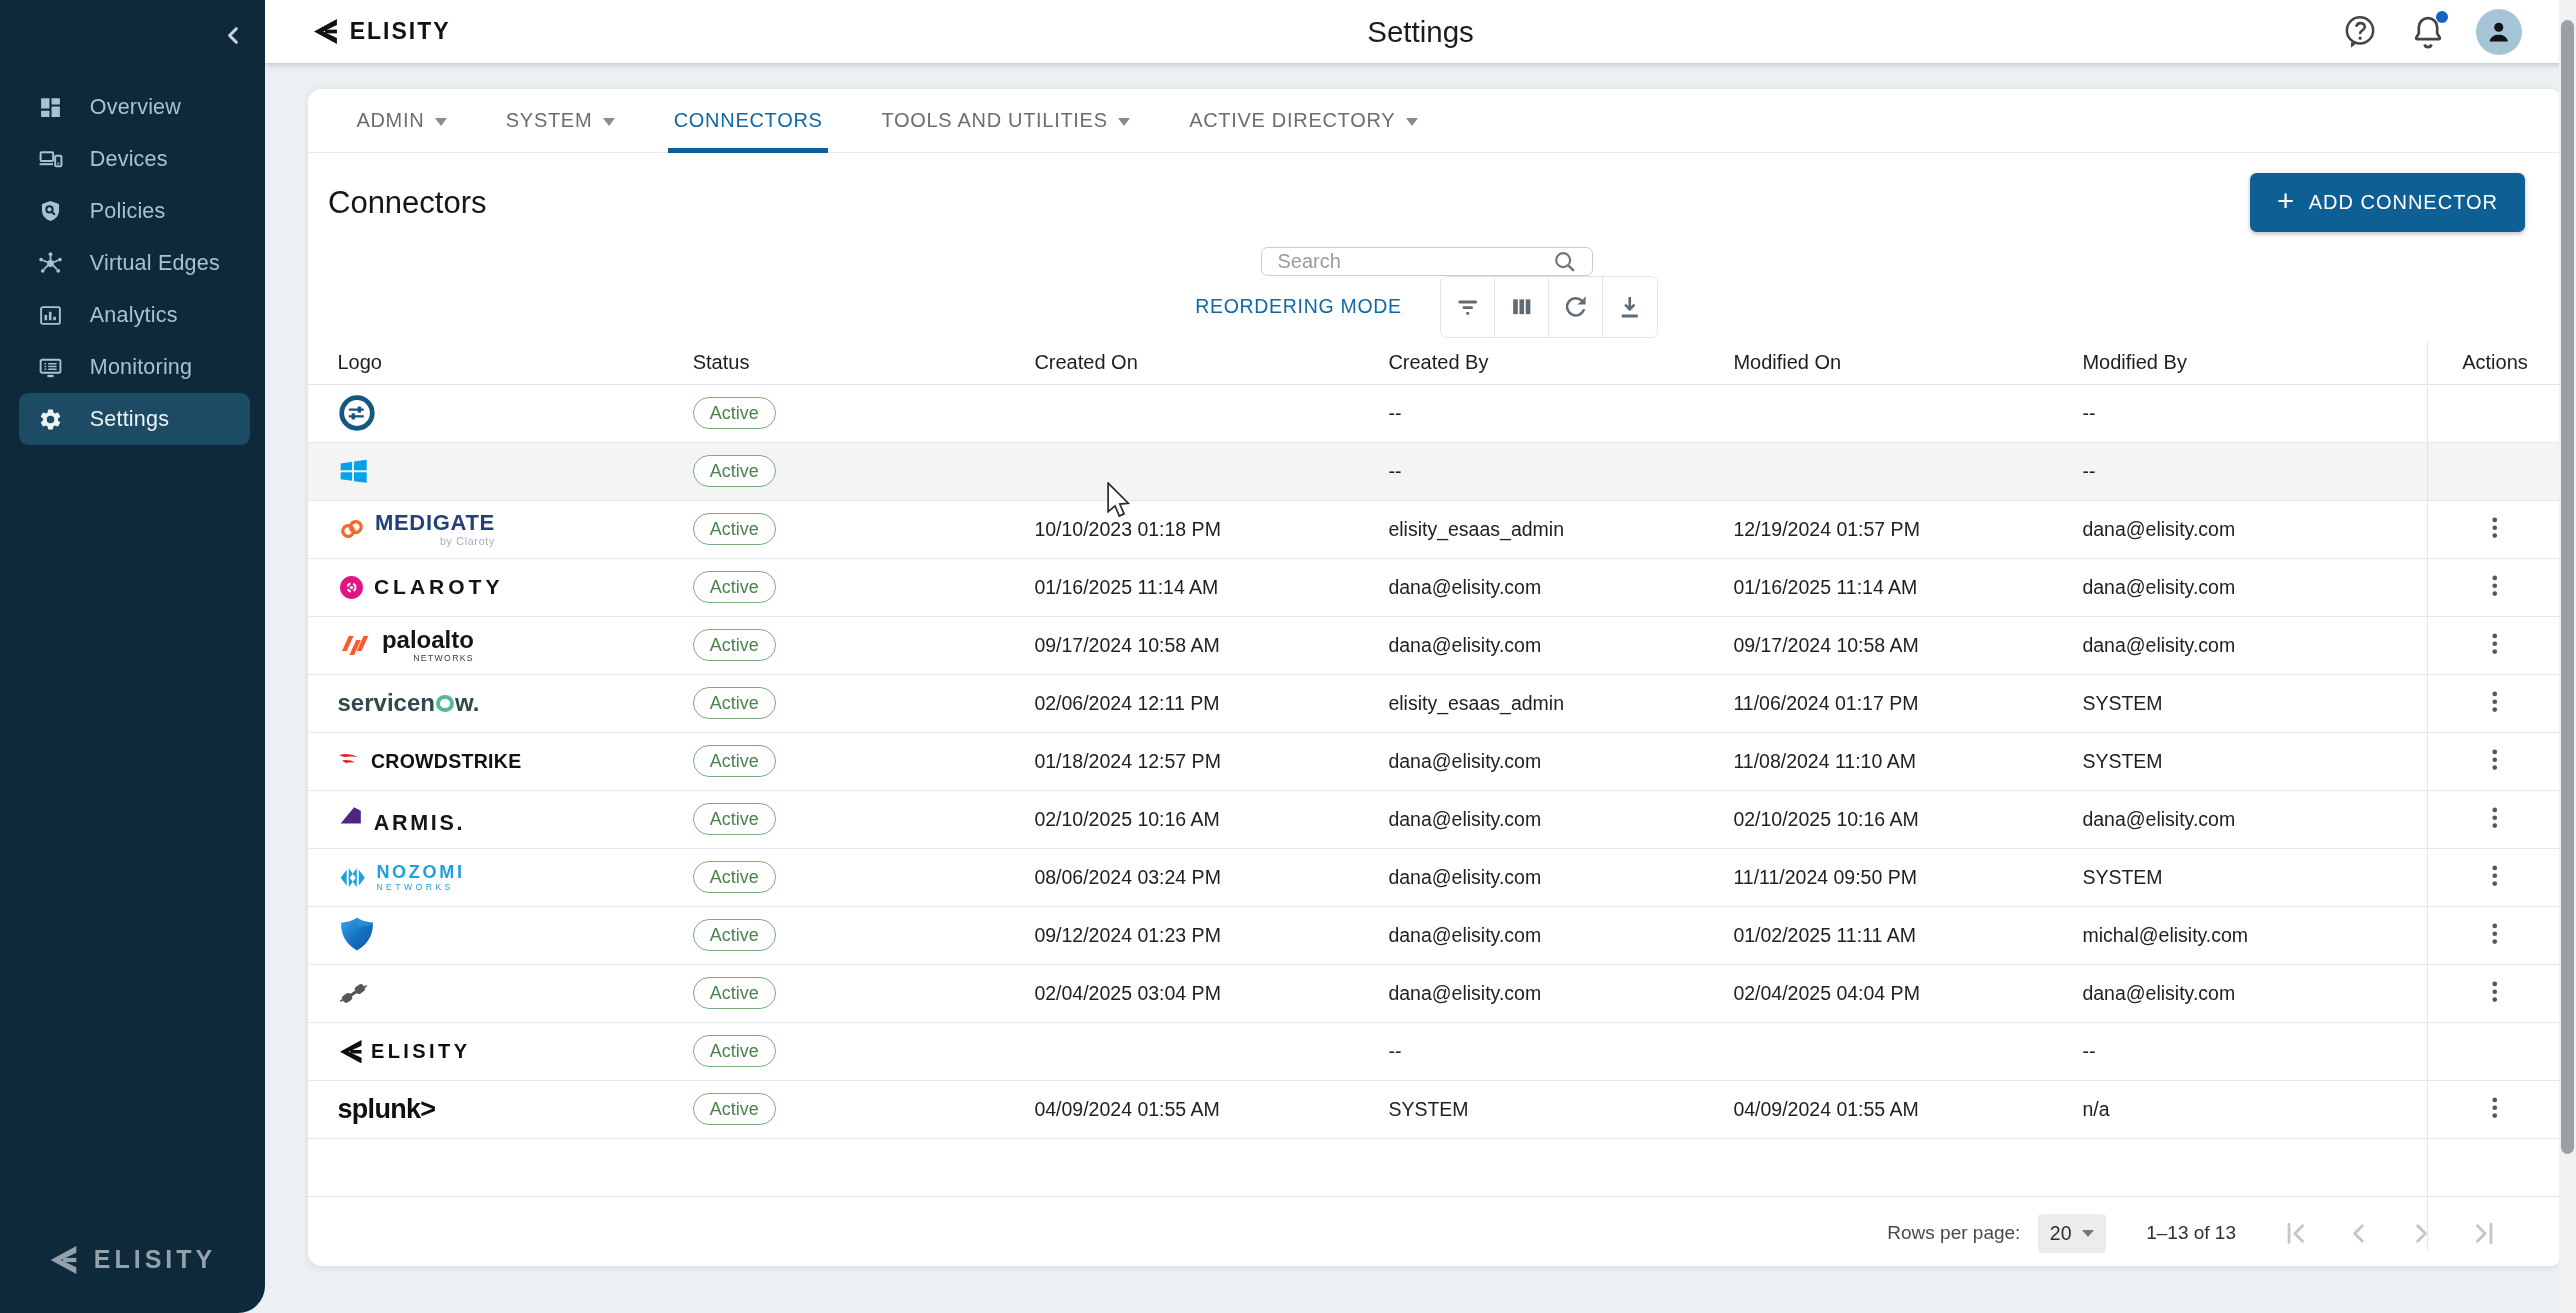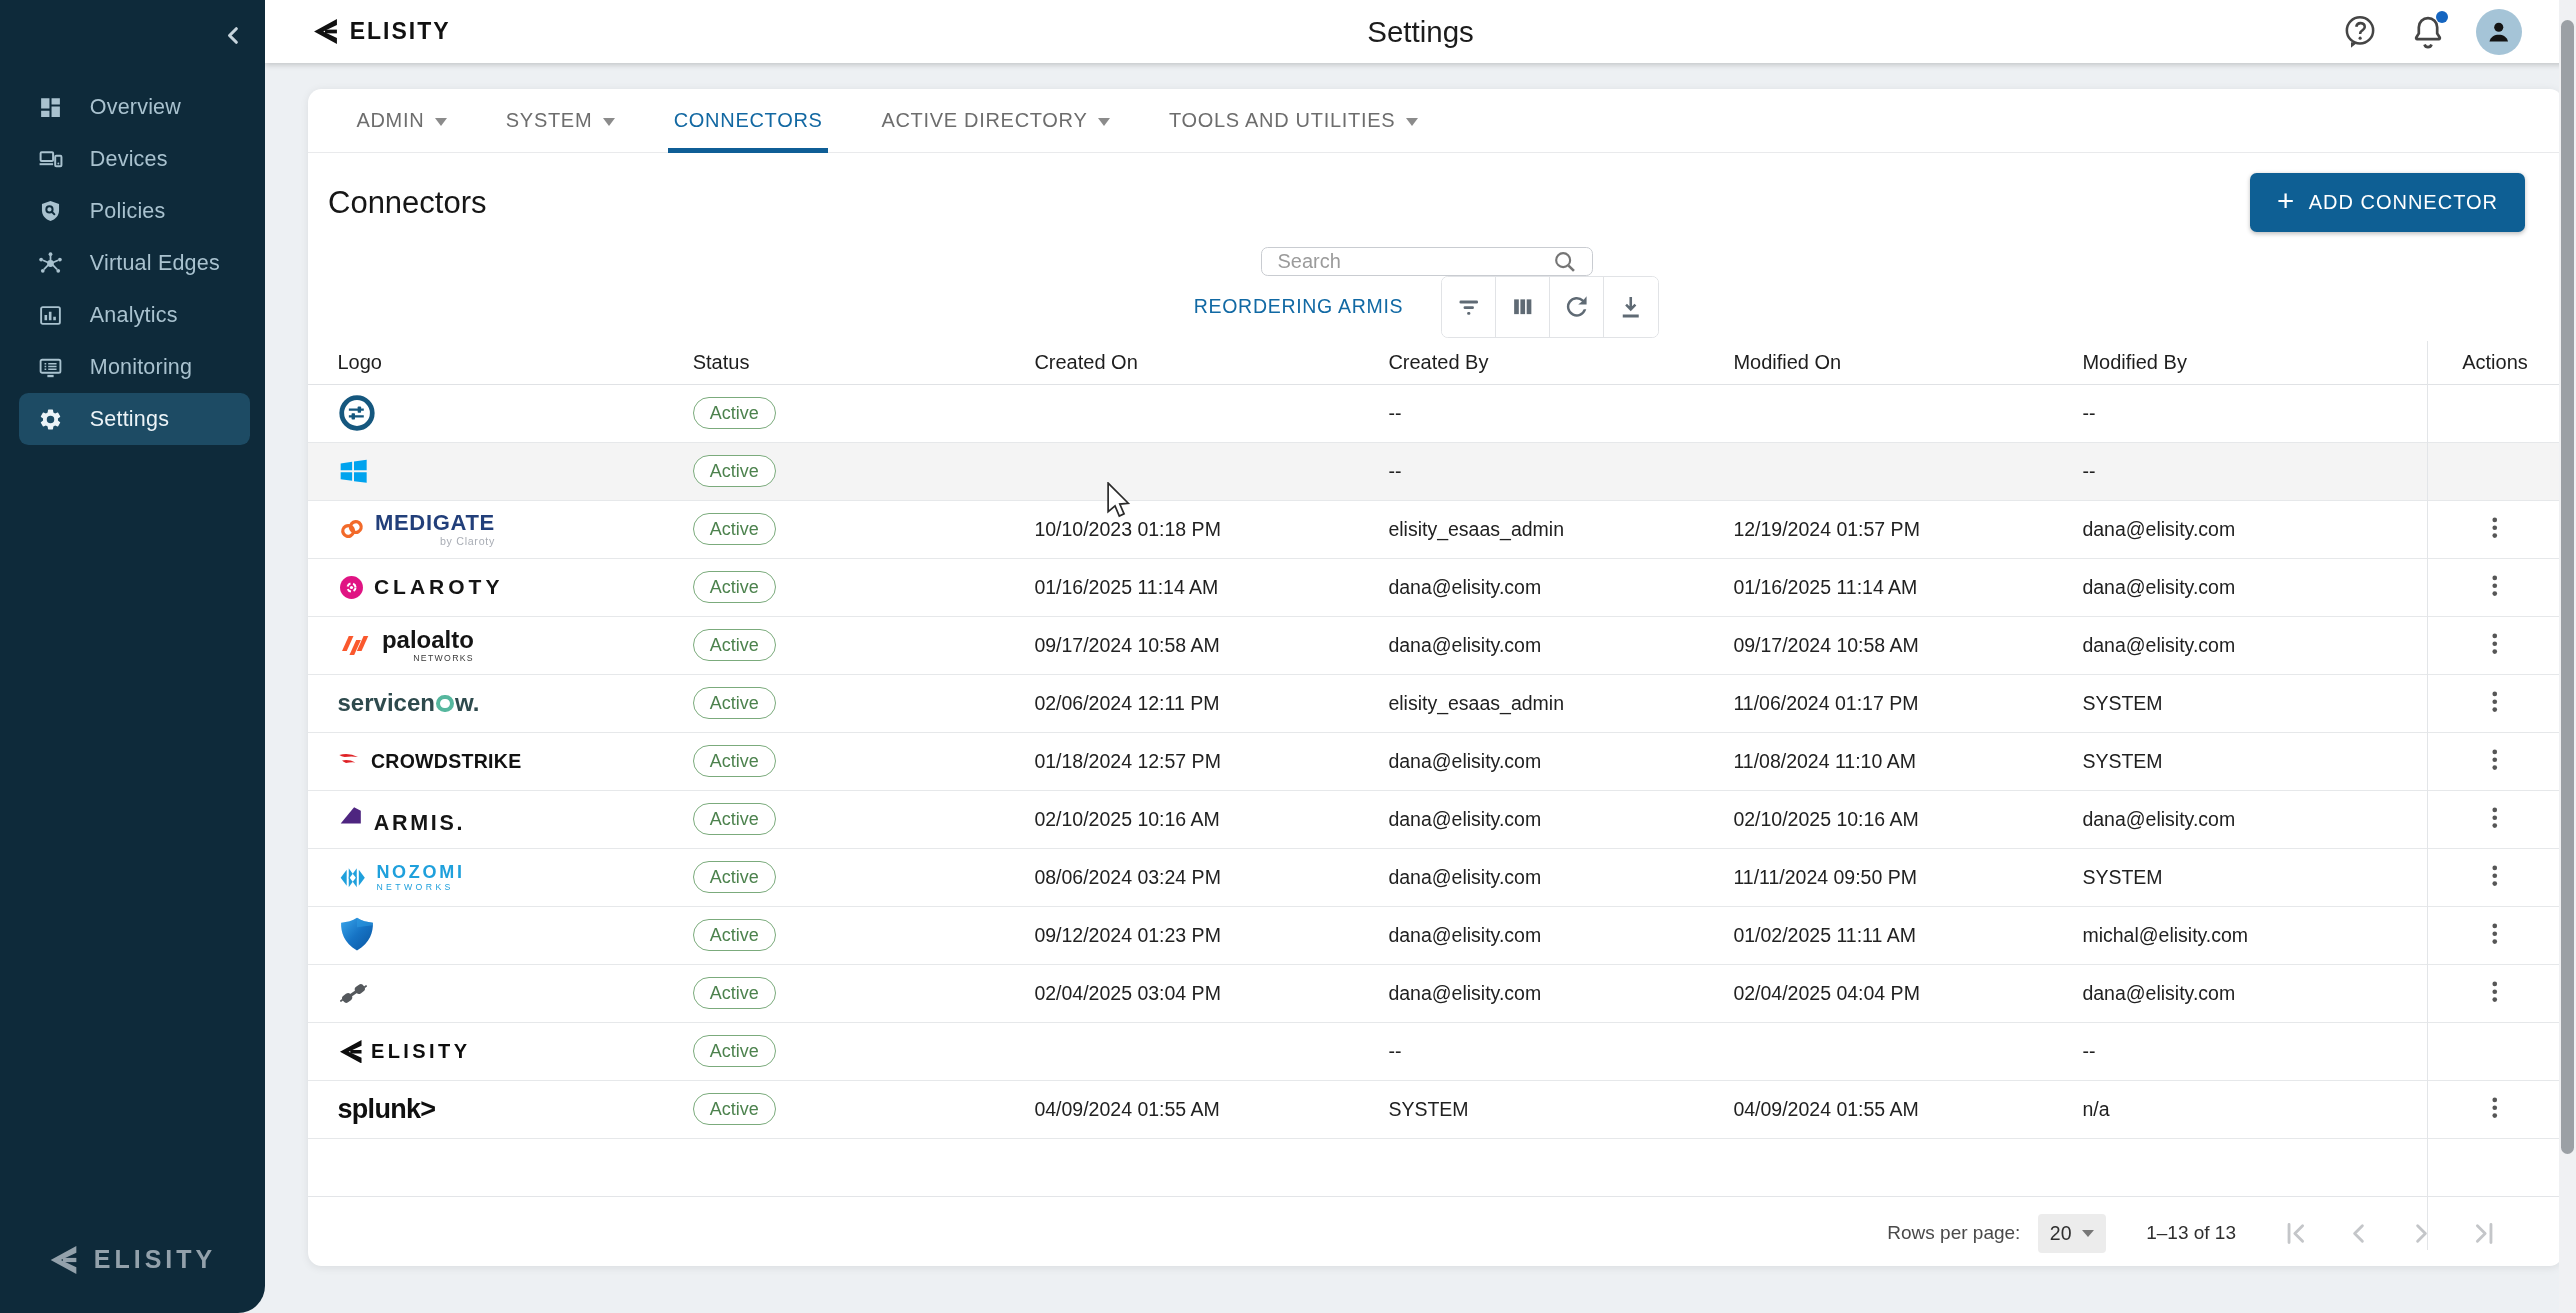--- a/index.html
+++ b/index.html
@@ -263,25 +263,25 @@
         <span class="caret"></span>
       </div>
       <div class="tab">
         <span>SYSTEM</span>
         <span class="caret"></span>
       </div>
       <div class="tab active">
         <span>CONNECTORS</span>
       </div>
       <div class="tab">
+        <span>TOOLS AND UTILITIES</span>
+        <span class="caret"></span>
+      </div>
+      <div class="tab">
         <span>ACTIVE DIRECTORY</span>
-        <span class="caret"></span>
-      </div>
-      <div class="tab">
-        <span>TOOLS AND UTILITIES</span>
         <span class="caret"></span>
       </div>
     </div>
 
   <div class="page-head">
     <div class="page-title">Connectors</div>
     <button class="add-btn">
       <span class="plus">+</span>
       <span>ADD CONNECTOR</span>
     </button>
@@ -289,21 +289,21 @@
 
   <div class="controls">
     <div class="search-box">
       <input type="text" placeholder="Search" style="">
       <span class="sicon" id="search-icon-slot"><svg viewBox="0 0 24 24" fill="none" stroke="#757575" stroke-width="1.9">
             <circle cx="10.8" cy="10.8" r="6.2"></circle>
             <path d="M15.6 15.6L20.4 20.4" stroke-width="2.3"></path>
           </svg></span>
     </div>
     <div class="right-controls">
-      <span class="reorder-link">REORDERING ARMIS</span>
+      <span class="reorder-link">REORDERING MODE</span>
       <div class="icon-group" id="icon-group">
           <button class="igbtn">
             <span style="width:29.5px;height:29.5px;display:flex">
               <svg viewBox="0 0 24 24" fill="#5f6a74">
                 <rect x="4.5" y="7" width="15" height="2.3" rx="1"></rect>
                 <rect x="7.8" y="11.6" width="8.4" height="2.3" rx="1"></rect>
                 <rect x="10.7" y="16.2" width="2.6" height="2.3" rx="1"></rect>
               </svg>
             </span>
           </button>

